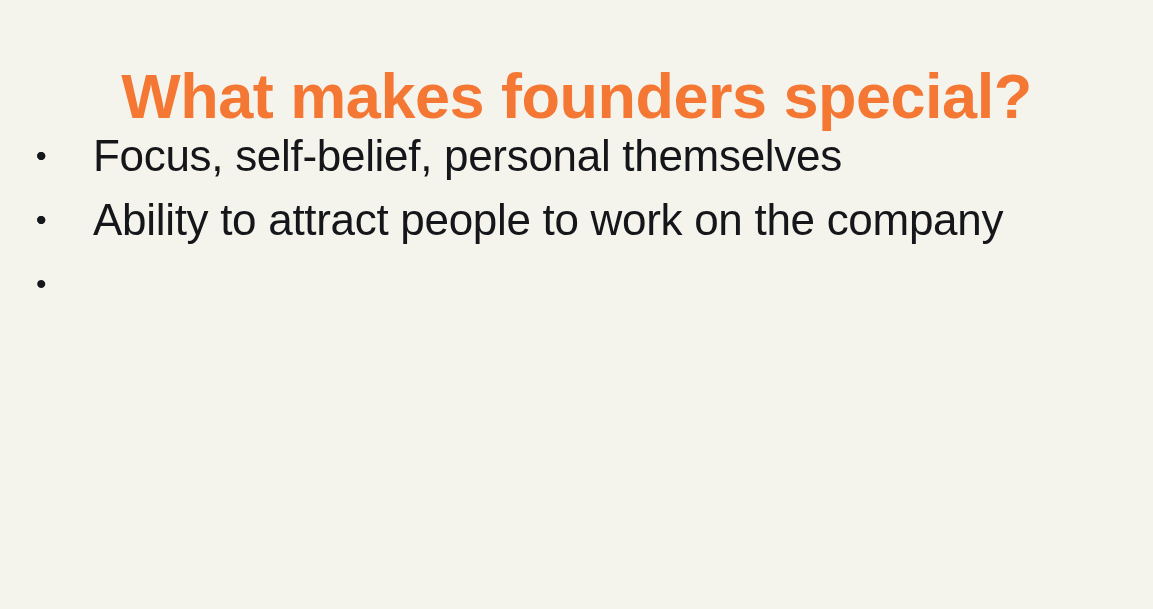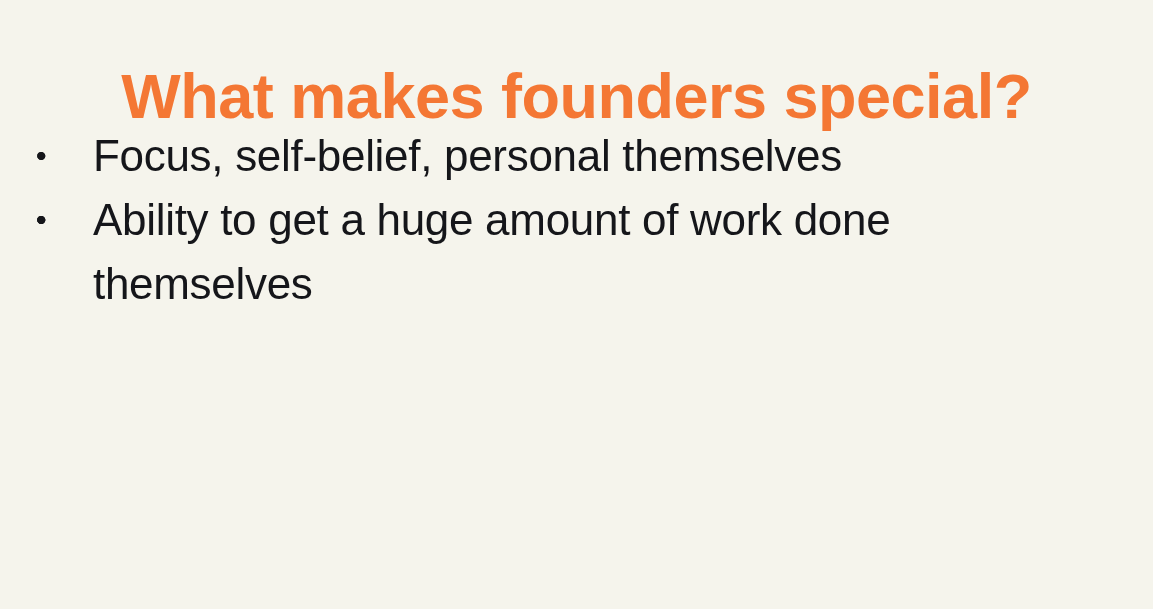--- a/index.html
+++ b/index.html
@@ -94,21 +94,21 @@
       <span class="bullet-marker">•</span>
       <span class="bullet-text">Focus, self-belief, personal themselves</span>
     </li>
 
     <li class="bullet-item">
       <span class="bullet-marker">•</span>
     </li>
 
     <li class="bullet-item">
       <span class="bullet-marker">•</span>
+      <span class="bullet-text">Ability to attract people to work on the company</span>
     </li>
 
     <li class="bullet-item">
       <span class="bullet-marker">•</span>
-      <span class="bullet-text">Ability to get a huge amount of work done themselves</span>
     </li>
 
   </ul>
 </div>
 
 </body></html>

